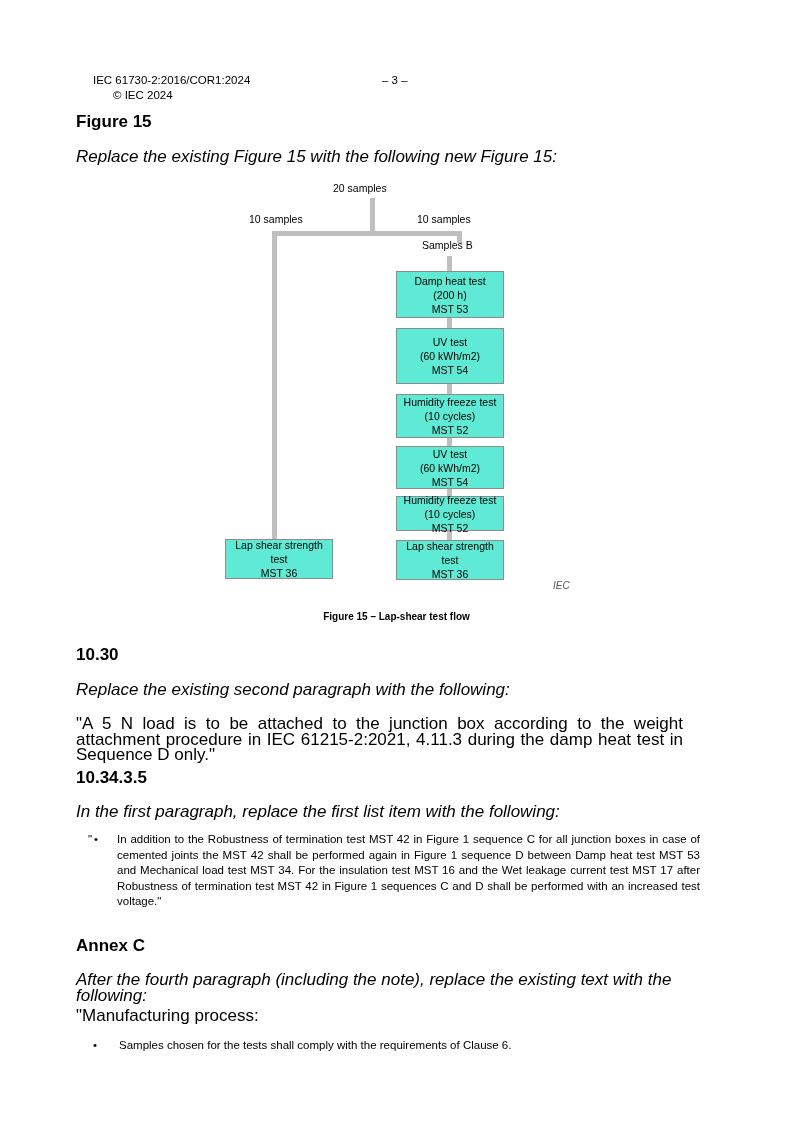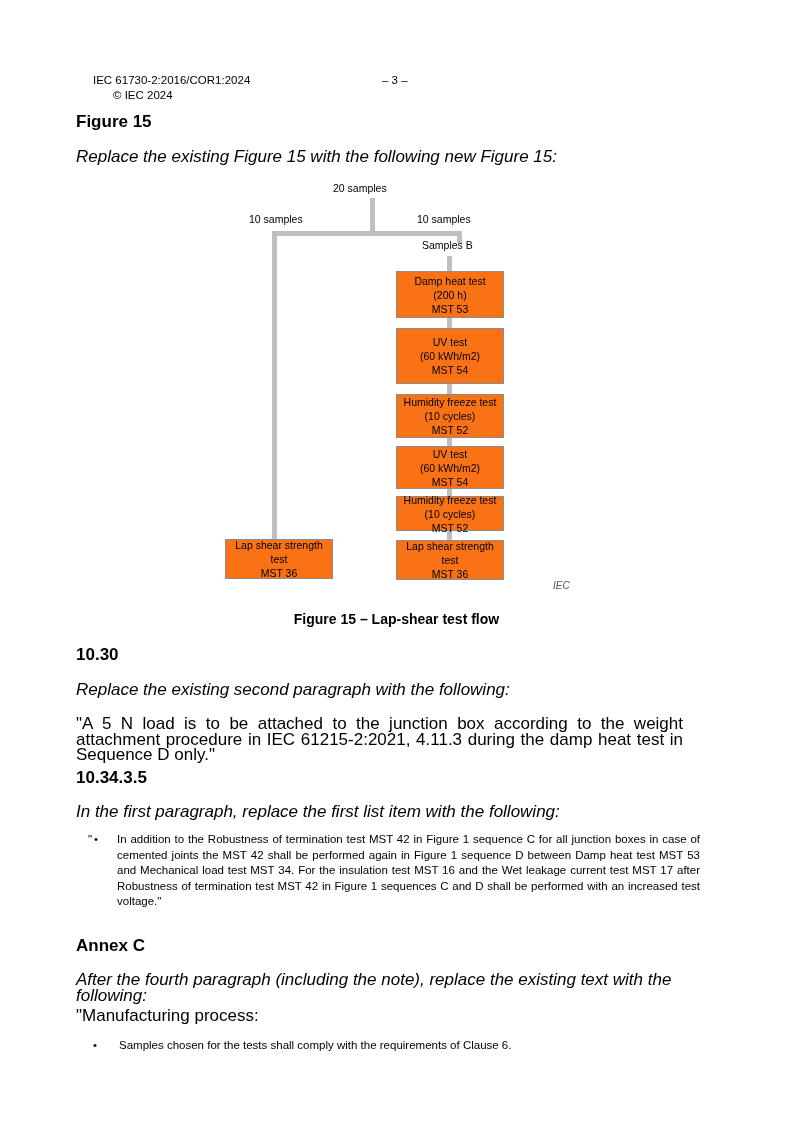--- a/index.html
+++ b/index.html
@@ -67,21 +67,21 @@
   .bold { font-weight: bold; }
   .ital { font-style: italic; }
   .just { text-align: justify; }
 
   .fig-caption {
     position: absolute;
     left: 93px;
     width: 607px;
     text-align: center;
     font-weight: bold;
-    font-size: 14px;
+    font-size: 10px;
   }
 
   
   .bullet-row {
     position: absolute;
     width: 607px;
     font-size: 11.5px;
     line-height: 15.5px;
   }
   .bullet-row .q {
@@ -121,21 +121,21 @@
     font-size: 10.5px;
     line-height: 13px;
     white-space: nowrap;
     color: #000;
   }
 
   .node {
     position: absolute;
     box-sizing: border-box;
     border: 1px solid #8c8c8c;
-    background: #f97316;
+    background: #5eead4;
     text-align: center;
     font-size: 10.5px;
     line-height: 14px;
     color: #000;
     display: flex;
     flex-direction: column;
     align-items: center;
     justify-content: center;
     padding: 1px 2px;
   }

